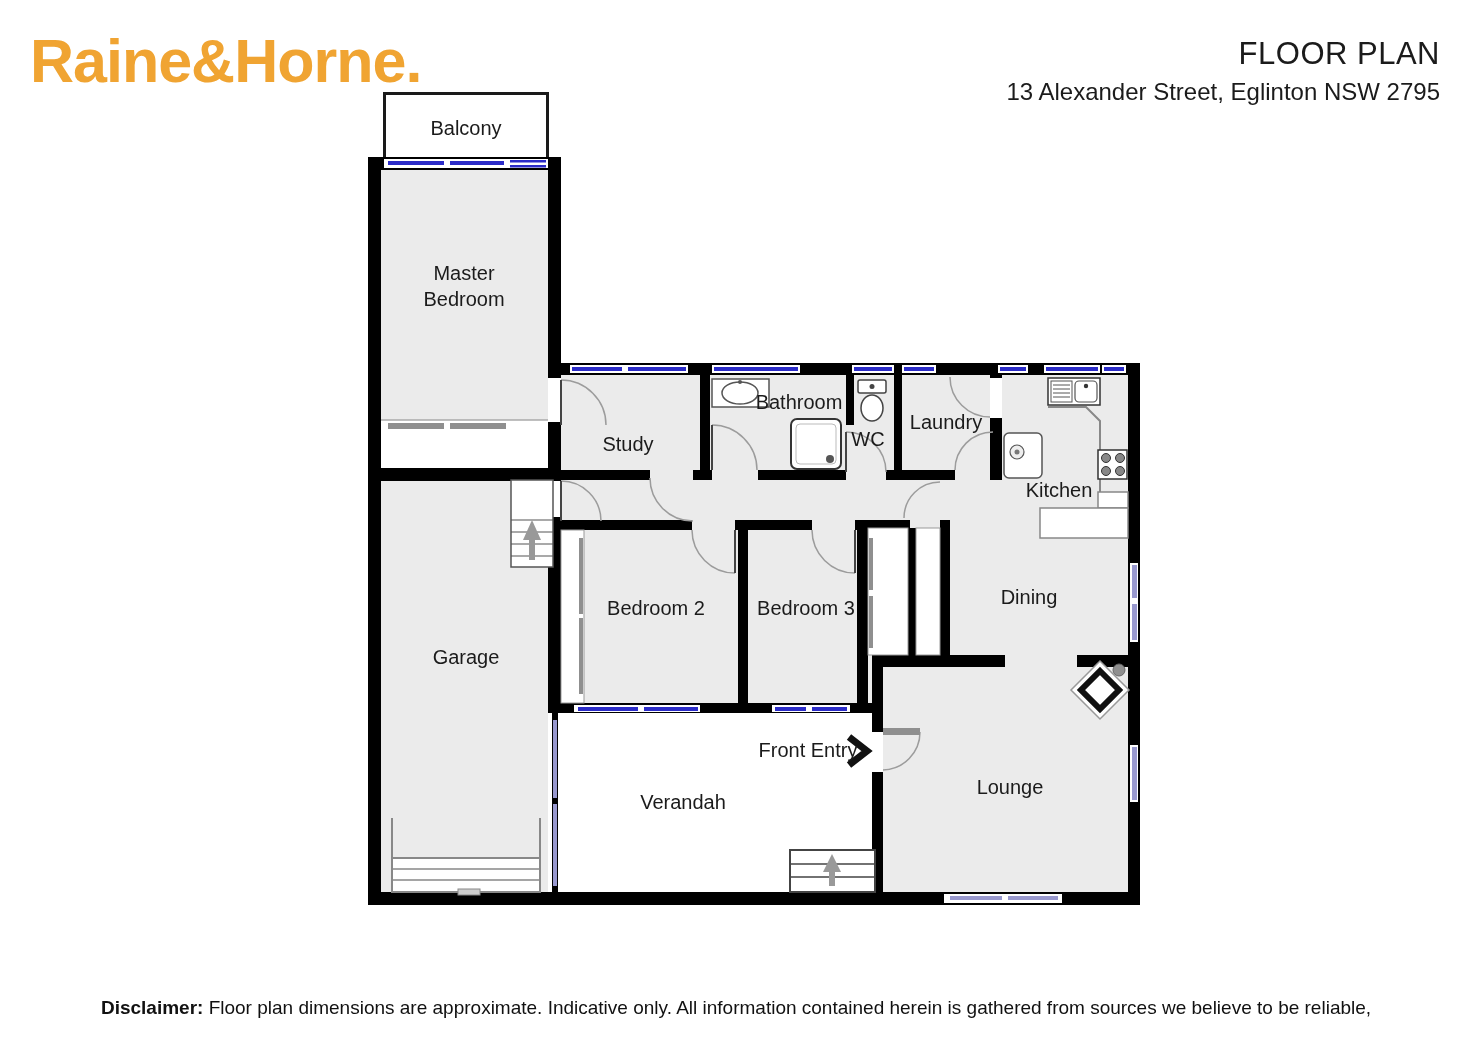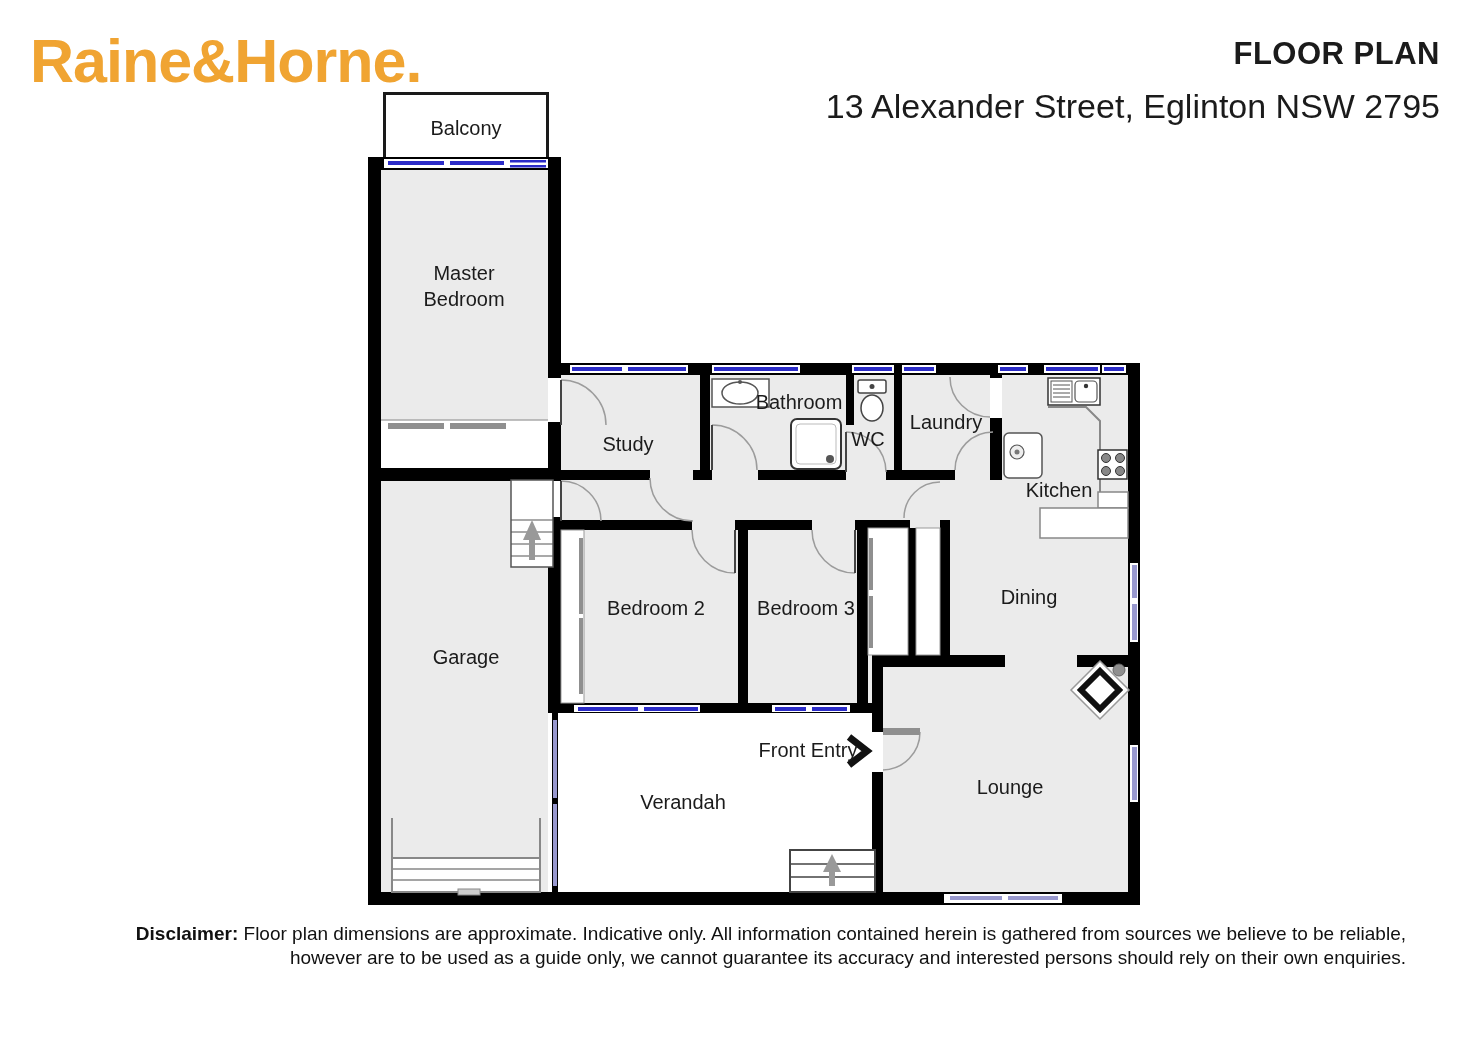--- a/index.html
+++ b/index.html
@@ -1,22 +1,22 @@
 <!DOCTYPE html>
 <html><head>
 <meta charset="utf-8">
 <style>
   html,body{margin:0;padding:0;background:#fff;}
   body{width:1472px;height:1041px;position:relative;font-family:"Liberation Sans",sans-serif;overflow:hidden;}
   .logo{position:absolute;left:30px;top:26px;font-size:61px;font-weight:bold;letter-spacing:-1px;color:#F0A432;}
   .hdr-right{position:absolute;right:32px;top:36px;text-align:right;color:#1b1b1b;}
-  .hdr-title{font-size:31px;font-weight:bold;letter-spacing:.5px;}
-  .hdr-address{font-size:34px;margin-top:15px;}
+  .hdr-title{font-size:31px;font-weight:normal;letter-spacing:.5px;}
+  .hdr-address{font-size:24px;margin-top:6px;}
   .plan-svg{position:absolute;left:0;top:0;}
-  .disclaimer{position:absolute;left:66px;right:66px;top:922px;text-align:right;color:#111;font-size:19px;line-height:23.5px;}
+  .disclaimer{position:absolute;left:66px;right:66px;top:996px;text-align:center;color:#111;font-size:19px;line-height:23.5px;}
   .disclaimer b{font-weight:bold;}
   text{font-family:"Liberation Sans",sans-serif;font-size:20px;fill:#1b1b1b;}
 </style>
 </head>
 <body>
 
 <div class="logo">Raine&amp;Horne.</div>
 <div class="hdr-right">
   <div class="hdr-title">FLOOR PLAN</div>
   <div class="hdr-address">13 Alexander Street, Eglinton NSW 2795</div>
@@ -250,14 +250,13 @@
     <text x="466" y="664">Garage</text>
     <text x="808" y="757">Front Entry</text>
     <text x="683" y="809">Verandah</text>
     <text x="1010" y="794">Lounge</text>
   </g>
 </svg>
 
 <div class="disclaimer">
   <b>Disclaimer:</b>
   <span>Floor plan dimensions are approximate. Indicative only. All information contained herein is gathered from sources we believe to be reliable,</span><br>
-  <span>however are to be used as a guide only, we cannot guarantee its accuracy and interested persons should rely on their own enquiries.</span>
 </div>
 
 </body></html>

